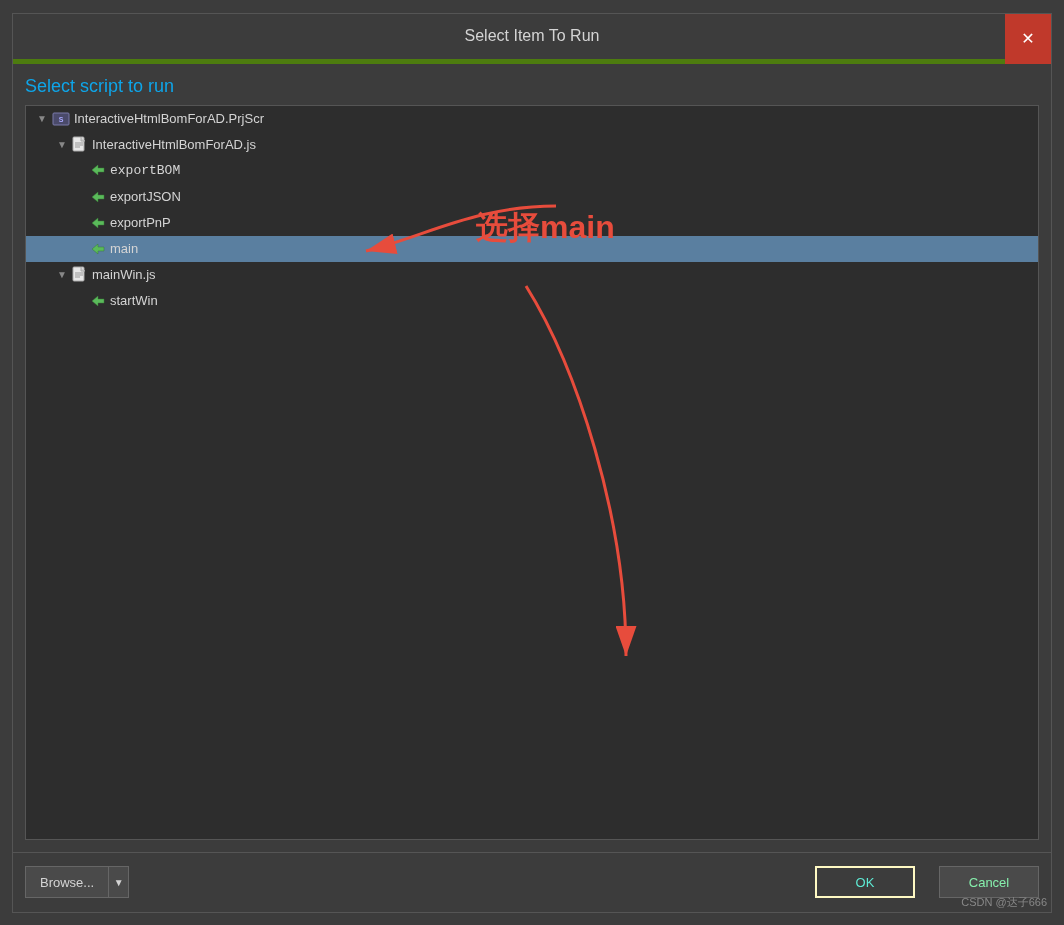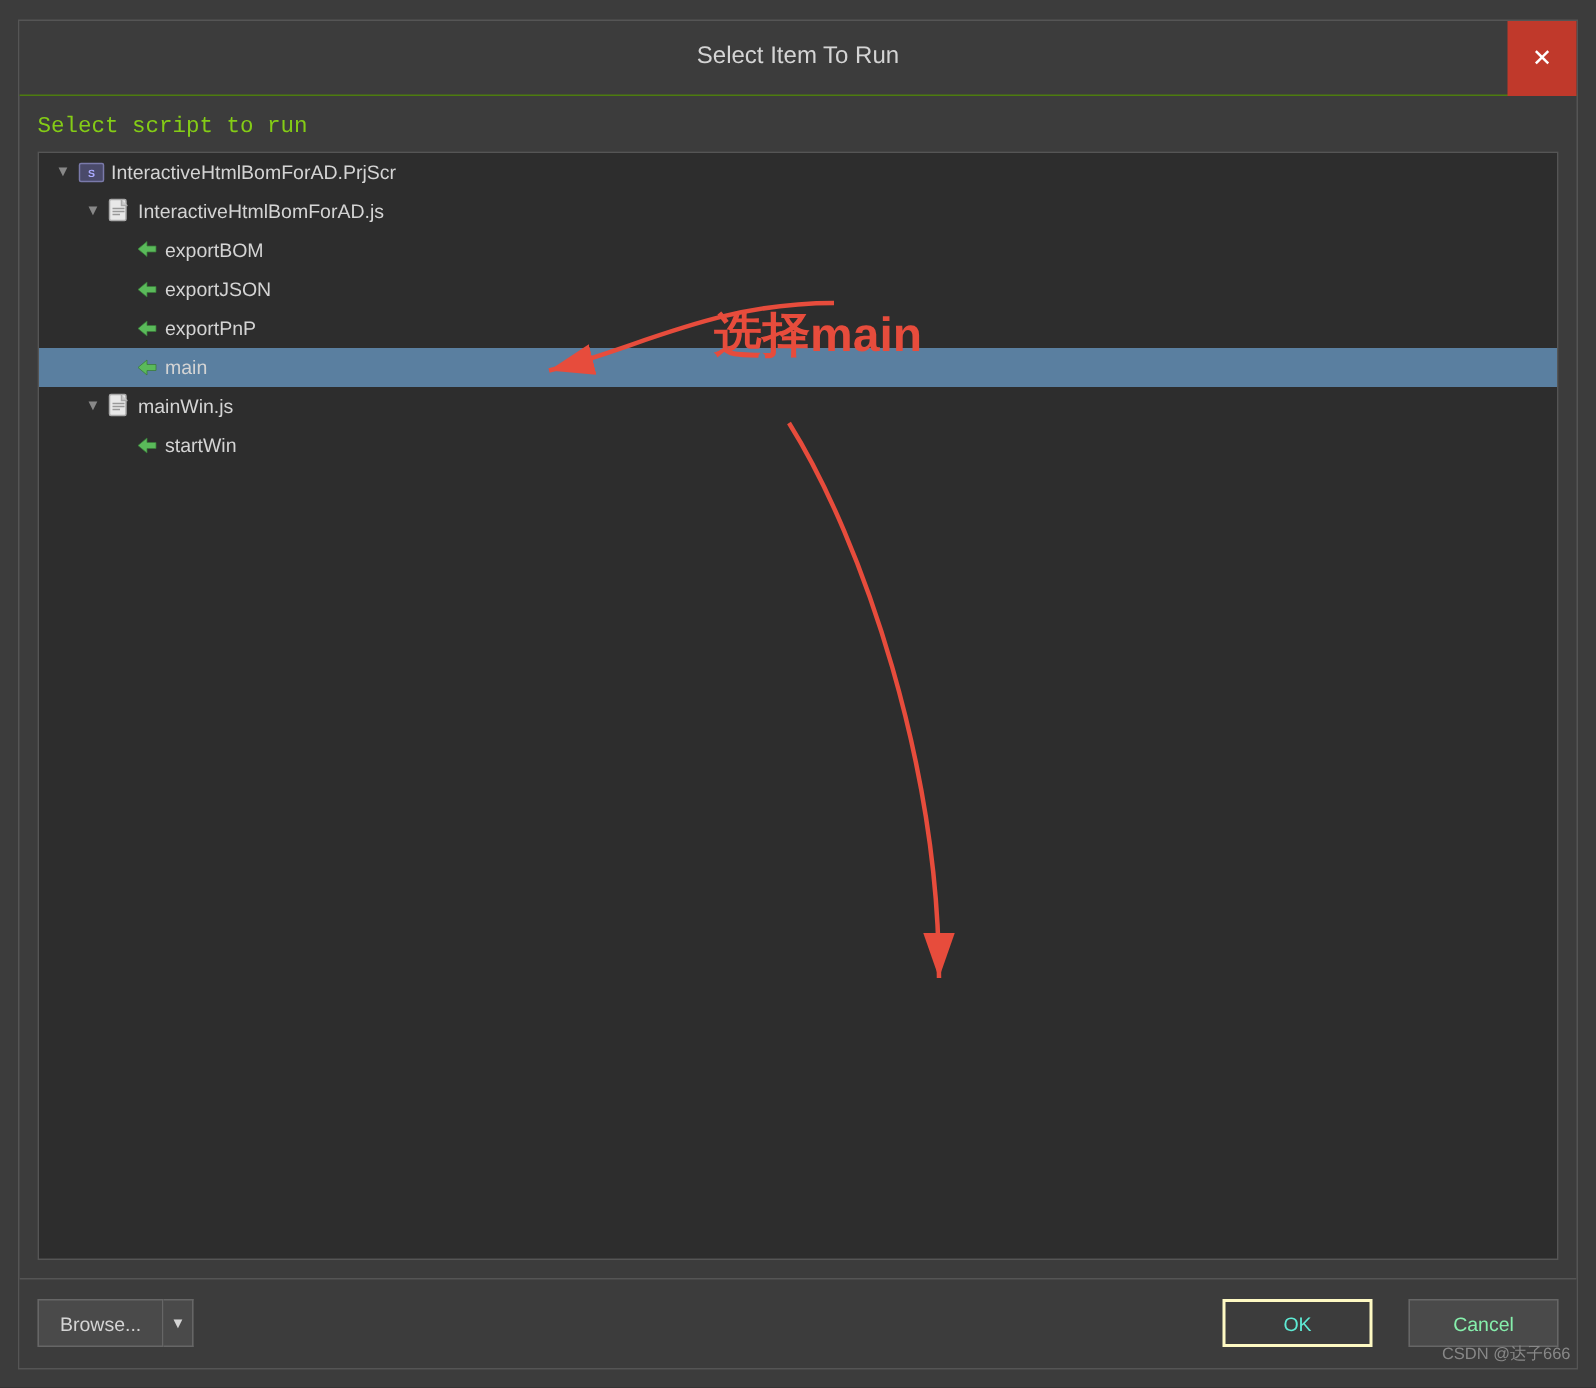--- a/index.html
+++ b/index.html
@@ -25,21 +25,21 @@
     }
 
     
     .title-bar {
       background: #3c3c3c;
       height: 50px;
       display: flex;
       align-items: center;
       justify-content: center;
       position: relative;
-      border-bottom: 1px solid #4d7c0f;
+      border-bottom: 5px solid #4d7c0f;
     }
 
     .title-bar-text {
       color: #d4d4d4;
       font-size: 16px;
       font-weight: 400;
     }
 
     .close-btn {
       position: absolute;
@@ -59,24 +59,23 @@
 
     
     .content-area {
       flex: 1;
       padding: 12px;
       display: flex;
       flex-direction: column;
     }
 
     .select-label {
-      color: #84cc16;
+      color: #0ea5e9;
       margin-bottom: 8px;
-      font-size: 15px;
-      font-family: Liberation Mono, monospace;
+      font-size: 18px;
     }
 
     .tree-container {
       flex: 1;
       background: #2d2d2d;
       border: 1px solid #555;
       overflow: auto;
       position: relative;
     }
 
@@ -230,21 +229,21 @@
             <polyline points="9,1 9,5 13,5" fill="#ccc" stroke="#aaa" stroke-width="1"></polyline>
             <line x1="3" y1="7" x2="11" y2="7" stroke="#999" stroke-width="1"></line>
             <line x1="3" y1="9" x2="11" y2="9" stroke="#999" stroke-width="1"></line>
             <line x1="3" y1="11" x2="8" y2="11" stroke="#999" stroke-width="1"></line>
           </svg>
           <span>InteractiveHtmlBomForAD.js</span>
         </span>
       </div>
 
       <div class="tree-item">
-        <span style="margin-left:56px; display:inline-flex; ">
+        <span style="margin-left:56px; display:inline-flex; font-family:Liberation Mono, monospace;">
 
           <svg width="16" height="14" viewBox="0 0 16 14" style="margin-right:4px;">
             <polyline points="2,7 8,2 8,5 14,5 14,9 8,9 8,12" fill="#4a9a4a" stroke="none"></polyline>
             <polyline points="2,7 8,2 8,5 14,5 14,9 8,9 8,12 2,7" fill="#5aba5a" stroke="#3a7a3a" stroke-width="0.5"></polyline>
           </svg>
           <span>exportBOM</span>
         </span>
       </div>
 
       <div class="tree-item">

